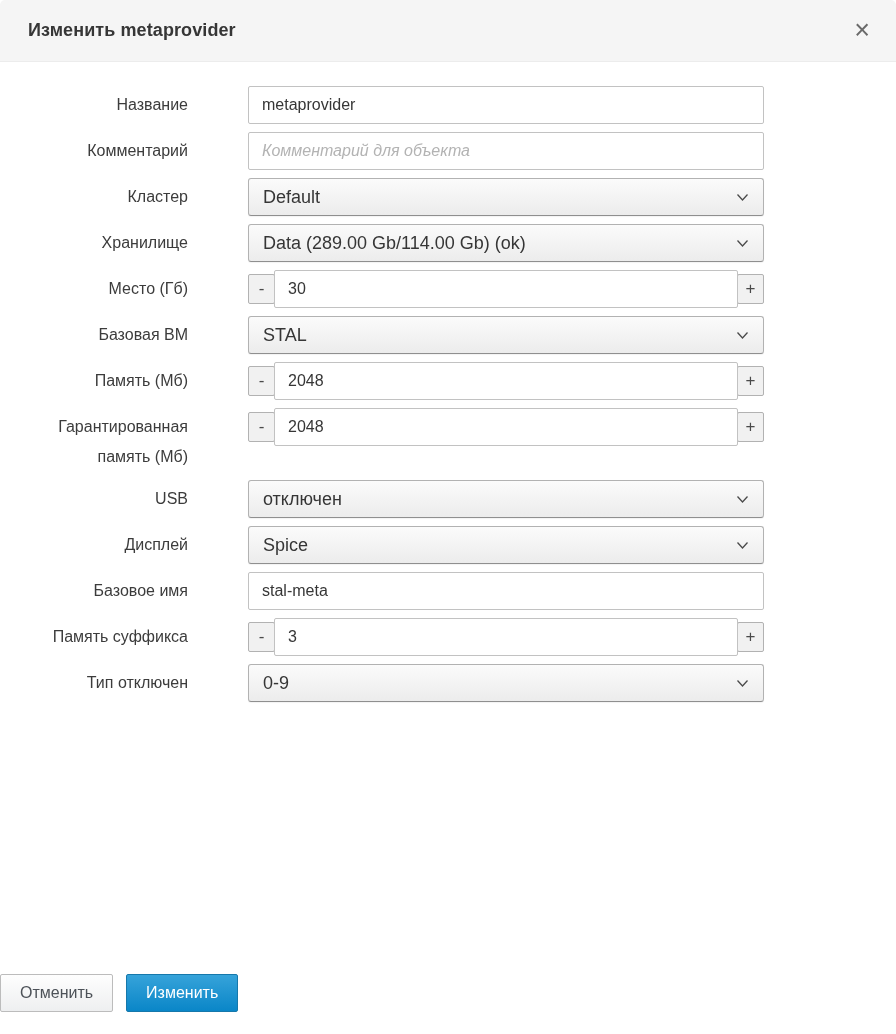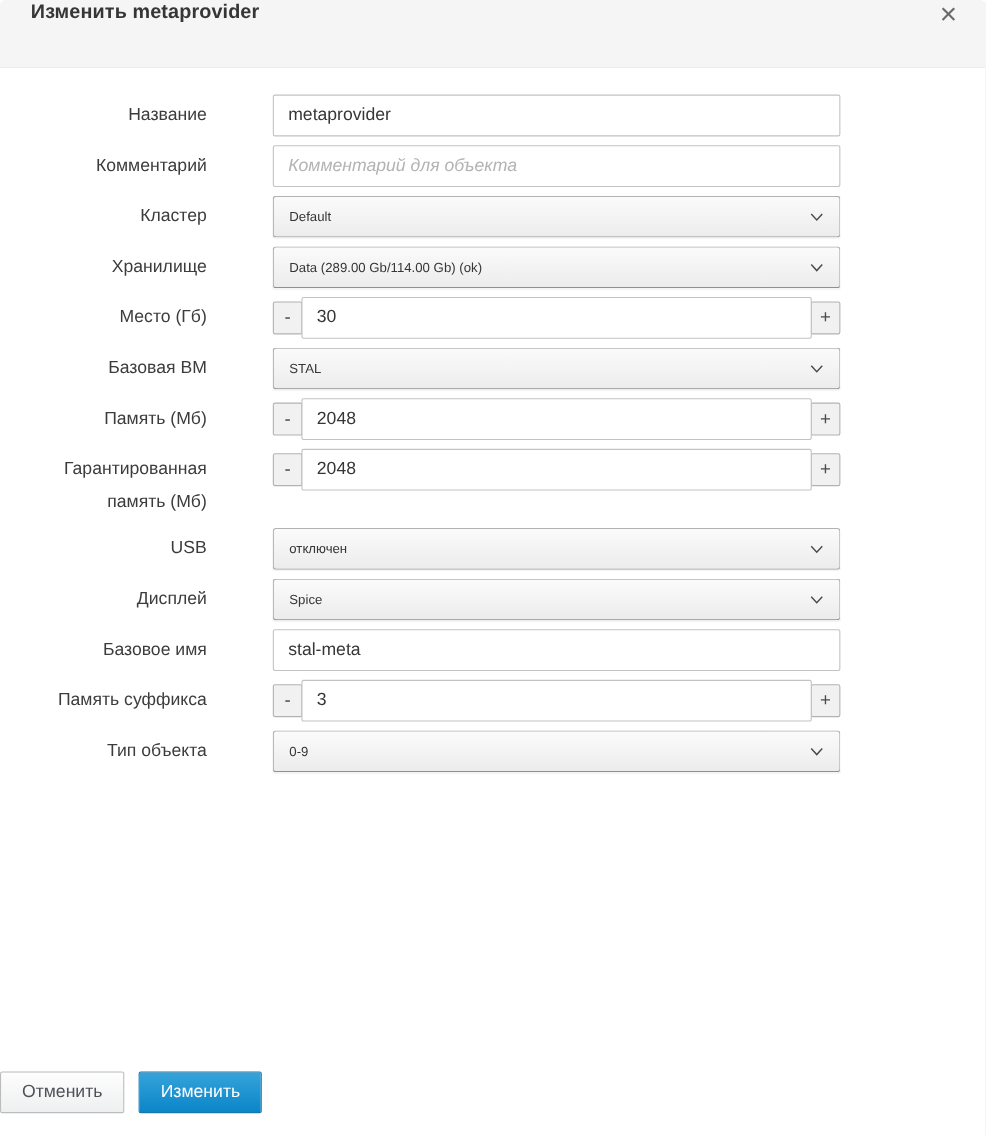--- a/index.html
+++ b/index.html
@@ -12,21 +12,21 @@
   .modal {
     width: 896px; height: 1034px;
     display: flex; flex-direction: column;
     box-sizing: border-box;
     background: #ffffff;
     box-shadow: 0 0 3px rgba(0,0,0,0.15);
   }
   .modal-header {
     background: #f5f5f5;
     height: 62px; flex: none;
-    display: flex; align-items: flex-start;
+    display: flex; align-items: center;
     padding: 0 26px 0 28px;
     border-bottom: 1px solid #ececec;
     border-radius: 5px 5px 0 0;
     box-sizing: border-box;
   }
   .modal-title {
     font-size: 18px; font-weight: 700; color: #363636;
     letter-spacing: 0.1px;
   }
   .close-btn {
@@ -57,21 +57,21 @@
   }
   .text-input::placeholder { color: #b3b3b3; font-style: italic; }
 
   .select-box {
     height: 38px; box-sizing: border-box;
     border: 1px solid #b2b2b2; border-bottom-color: #8f8f8f;
     border-radius: 3px;
     background: linear-gradient(to bottom, #fbfbfb 0%, #ececec 100%);
     display: flex; align-items: center;
     padding: 0 14px;
-    font-size: 12px; color: #363636;
+    font-size: 18px; color: #363636;
     cursor: pointer;
     box-shadow: 0 1px 1px rgba(0,0,0,0.05);
   }
   .select-box .chev { margin-left: auto; display: flex; align-items: center; }
 
   .stepper { display: flex; align-items: center; height: 38px; }
   .step-btn {
     flex: none; width: 27px; height: 30px;
     background: #f1f1f1;
     border: 1px solid #b2b2b2; border-radius: 2px;
@@ -230,21 +230,21 @@
           <label class="field-label">Память суффикса</label>
           <div class="field-control">
             <div class="stepper">
               <button class="step-btn">-</button>
               <input class="text-input" type="text" value="3" style="">
               <button class="step-btn">+</button>
             </div>
           </div>
         </div>
         <div class="form-row">
-          <label class="field-label">Тип объекта</label>
+          <label class="field-label">Тип отключен</label>
           <div class="field-control">
             <div class="select-box">
               <span>0-9</span>
               <span class="chev">
                 <svg width="13" height="9" viewBox="0 0 13 9">
                   <path d="M1.5 1.5 L6.5 7 L11.5 1.5" fill="none" stroke="#4a4a4a" stroke-width="1.3"></path>
                 </svg>
               </span>
             </div>
           </div>

